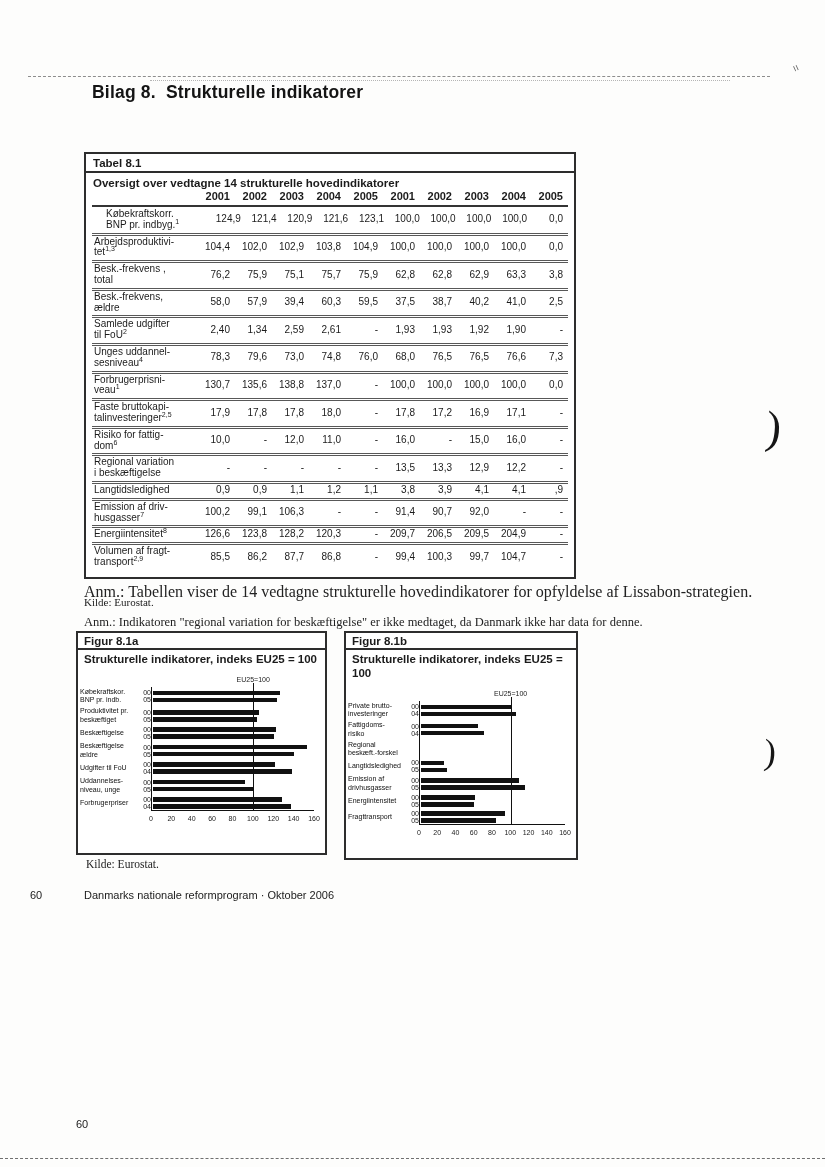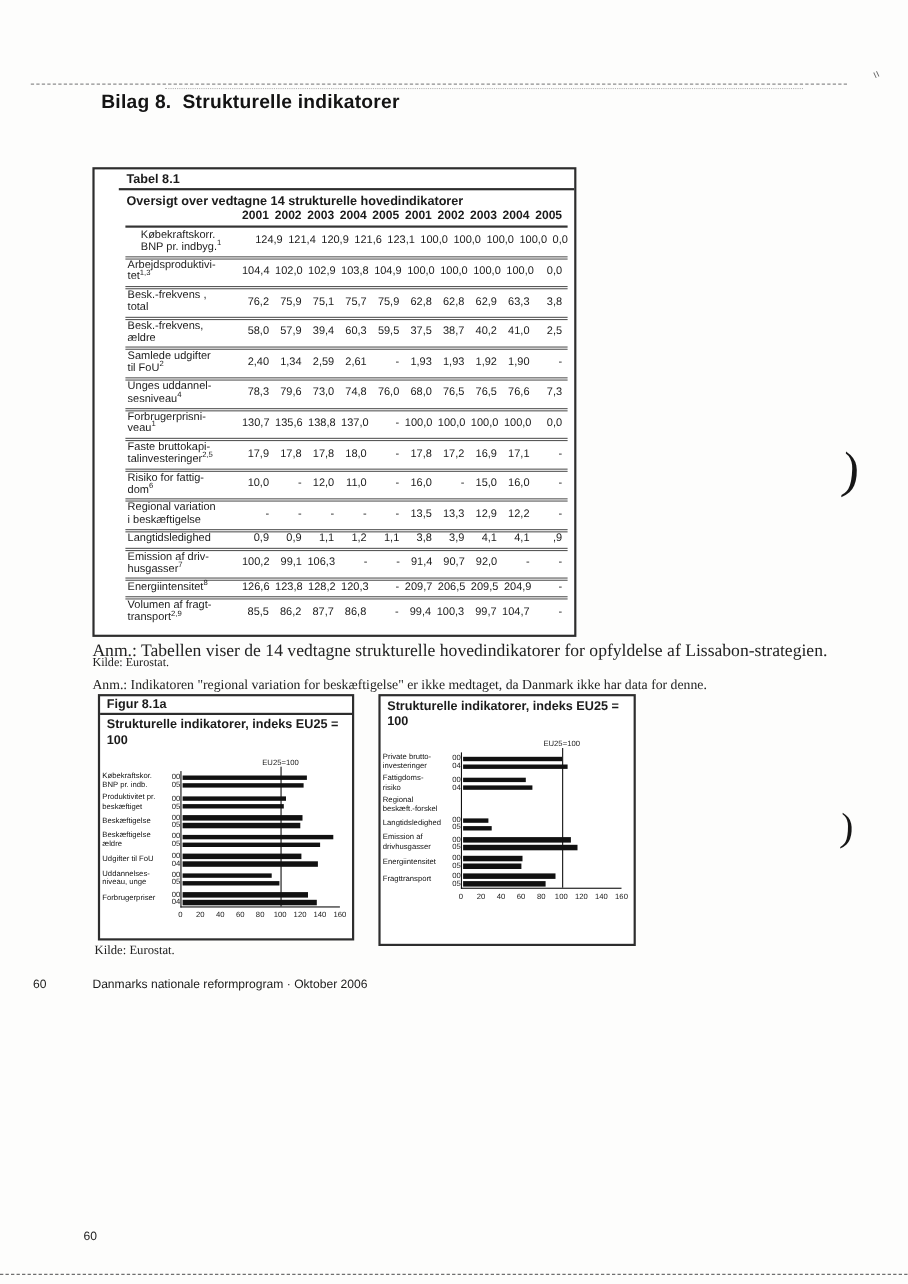--- a/index.html
+++ b/index.html
@@ -13,22 +13,22 @@
   .top-mark{position:absolute;left:793px;top:62px;font-size:11px;color:#6a6a6a;transform:rotate(65deg);}
   .bottom-rule{position:absolute;left:0;top:1158px;width:825px;border-top:1.5px dashed #6f6f6f;}
   .paren{position:absolute;font-family:"Liberation Serif",serif;color:#161616;font-weight:400;}
   .p1{left:766px;top:401px;font-size:46px;transform:rotate(6deg);}
   .p2{left:764px;top:731px;font-size:36px;transform:rotate(4deg);}
 
   .heading{position:absolute;left:92px;top:82px;margin:0;font-size:17.5px;font-weight:bold;
            letter-spacing:.2px;white-space:pre;color:#141414;}
 
   
-  .tabel{position:absolute;left:84px;top:152px;width:440px;height:427px;box-sizing:border-box;
-         border:2px solid #2d2d2d;background:#fff;padding-left:22px;}
+  .tabel{position:absolute;left:84px;top:152px;width:492px;height:427px;box-sizing:border-box;
+         border:2px solid #2d2d2d;background:#fff;}
   .tabel-label{font-weight:bold;font-size:11.5px;padding:3px 7px 2px;border-bottom:2px solid #2d2d2d;}
   .tabel-title{font-weight:bold;font-size:11.5px;padding:4px 7px 1px;}
   .t-groups,.t-years,.t-row{display:grid;grid-template-columns:106px repeat(10,1fr);}
   .t-groups{font-weight:bold;font-size:11px;margin:5px 6px 0;}
   .g-dk{grid-column:2/span 5;text-align:center;}
   .g-eu{grid-column:7/span 5;text-align:center;transform:translateX(6px);}
   .t-years{font-weight:bold;font-size:11px;margin:0 6px;border-bottom:2px solid #343434;padding-bottom:3px;}
   .t-years .val,.t-row .val{text-align:right;padding-right:5px;}
   #table-rows{margin:0 6px;}
   .t-row{font-size:10px;padding:1px 0 2px;border-top:3px double #585858;line-height:1.08;}
@@ -39,21 +39,21 @@
 
   
   .note{position:absolute;margin:0;font-family:"Liberation Serif",serif;color:#222;white-space:nowrap;}
   .n1{left:84px;top:583px;font-size:16px;}
   .n2{left:84px;top:596px;font-size:11px;}
   .n3{left:84px;top:615px;font-size:12.5px;}
   .n4{left:86px;top:858px;font-size:11.5px;}
 
   
   .figbox{position:absolute;top:631px;box-sizing:border-box;border:2px solid #2d2d2d;background:#fff;}
-  .fa{left:89px;width:233px;height:224px;}
+  .fa{left:76px;width:251px;height:224px;}
   .fb{left:344px;width:234px;height:229px;}
   .fig-label{font-weight:bold;font-size:11.5px;padding:2px 6px 1px;border-bottom:2px solid #2d2d2d;}
   .fig-title{font-weight:bold;font-size:11.5px;padding:3px 6px 0;line-height:1.2;}
 
   .chart{position:relative;height:152px;margin:8px 6px 0 2px;}
   .plot{position:absolute;left:71px;right:5px;top:12px;bottom:16px;
         border-left:1.2px solid #111;border-bottom:1.2px solid #111;}
   .refline{position:absolute;top:-4px;bottom:0;width:1px;background:#111;}
   .annot{position:absolute;top:-11px;transform:translateX(-50%);font-size:7px;white-space:nowrap;}
   .rows{position:absolute;left:0;right:5px;top:12px;bottom:16px;display:flex;
@@ -428,20 +428,21 @@
           <span class="tick" style="left: 50%;">80</span>
           <span class="tick" style="left: 62.5%;">100</span>
           <span class="tick" style="left: 75%;">120</span>
           <span class="tick" style="left: 87.5%;">140</span>
           <span class="tick" style="left: 100%;">160</span>
         </div>
       </div>
   </section>
 
   <section class="figbox fb">
+    <div class="fig-label">Figur 8.1b</div>
     <div class="fig-title">Strukturelle indikatorer, indeks EU25 = 100</div>
     <div class="chart">
         <div class="plot">
           <div class="refline" style="left: 62.5%;"></div>
           <div class="annot" style="left: 62.5%;">EU25=100</div>
         </div>
         <div class="rows">
           <div class="cgroup">
             <div class="g-label">Private brutto-<br>investeringer</div>
             <div class="g-rows">

